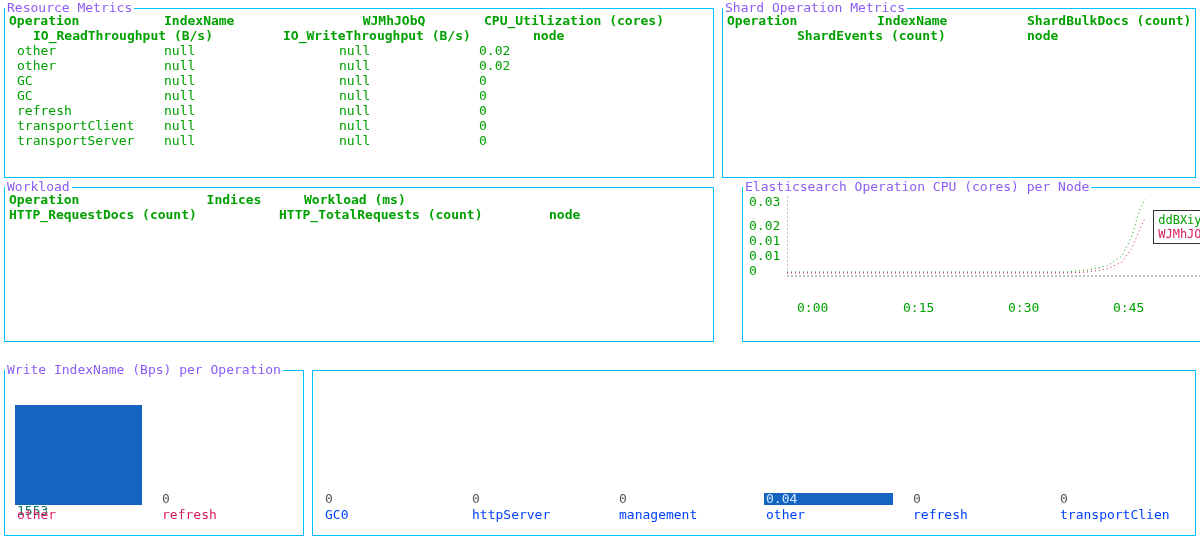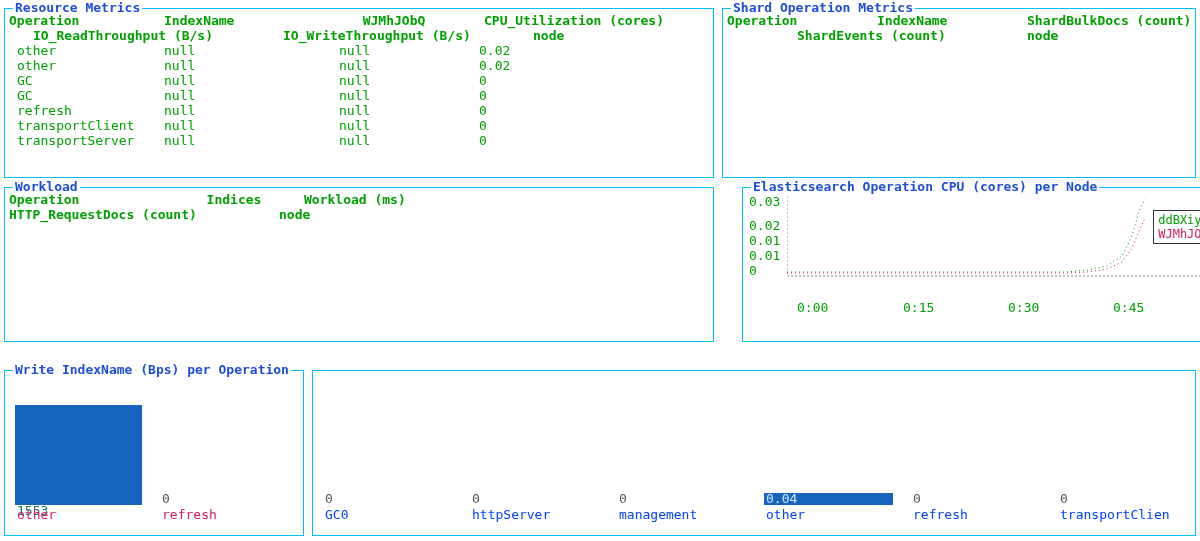--- a/index.html
+++ b/index.html
@@ -12,26 +12,25 @@
     height: 541px;
     overflow: hidden;
   }
   .panel {
     position: absolute;
     border: 1px solid #00bfff;
   }
   .panel-title {
     position: absolute;
     top: -9px;
-    left: 8px;
+    left: 0;
     background: #ffffff;
-    color: #1d4ed8;
+    color: #8b5cf6;
     padding: 0 2px;
     white-space: pre;
-    font-weight: bold;
   }
   .hdr { color: #00a000; font-weight: bold; white-space: pre; }
   .cell { color: #00a000; white-space: pre; }
   .yaxis { color: #00a000; white-space: pre; position:absolute; }
   .xaxis { color: #00a000; white-space: pre; position:absolute; }
   .legend-box {
     position:absolute; border:1px solid #333; background:#fff; padding:2px 4px;
     font-size:12px;
   }
   .legend-a { color:#00a000; }
@@ -133,20 +132,21 @@
 <div class="panel" style="left:4px; top:187px; width:710px; height:155px;">
   <div class="panel-title">Workload</div>
   <div style="position:absolute; left:4px; top:4px;">
     <div class="row">
       <span class="hdr" style="width:155px">Operation</span>
       <span class="hdr" style="width:140px;text-align:center">Indices</span>
       <span class="hdr">Workload (ms)</span>
     </div>
     <div class="row">
       <span class="hdr" style="width:270px">HTTP_RequestDocs (count)</span>
+      <span class="hdr" style="width:270px">HTTP_TotalRequests (count)</span>
       <span class="hdr">node</span>
     </div>
   </div>
 </div>
 
 <div class="panel" style="left:722px; top:187px; width:486px; height:155px;margin-left:20px;">
   <div class="panel-title">Elasticsearch Operation CPU (cores) per Node</div>
   <span class="yaxis" style="left:6px;top:6px">0.03</span>
   <span class="yaxis" style="left:6px;top:30px">0.02</span>
   <span class="yaxis" style="left:6px;top:45px">0.01</span>

